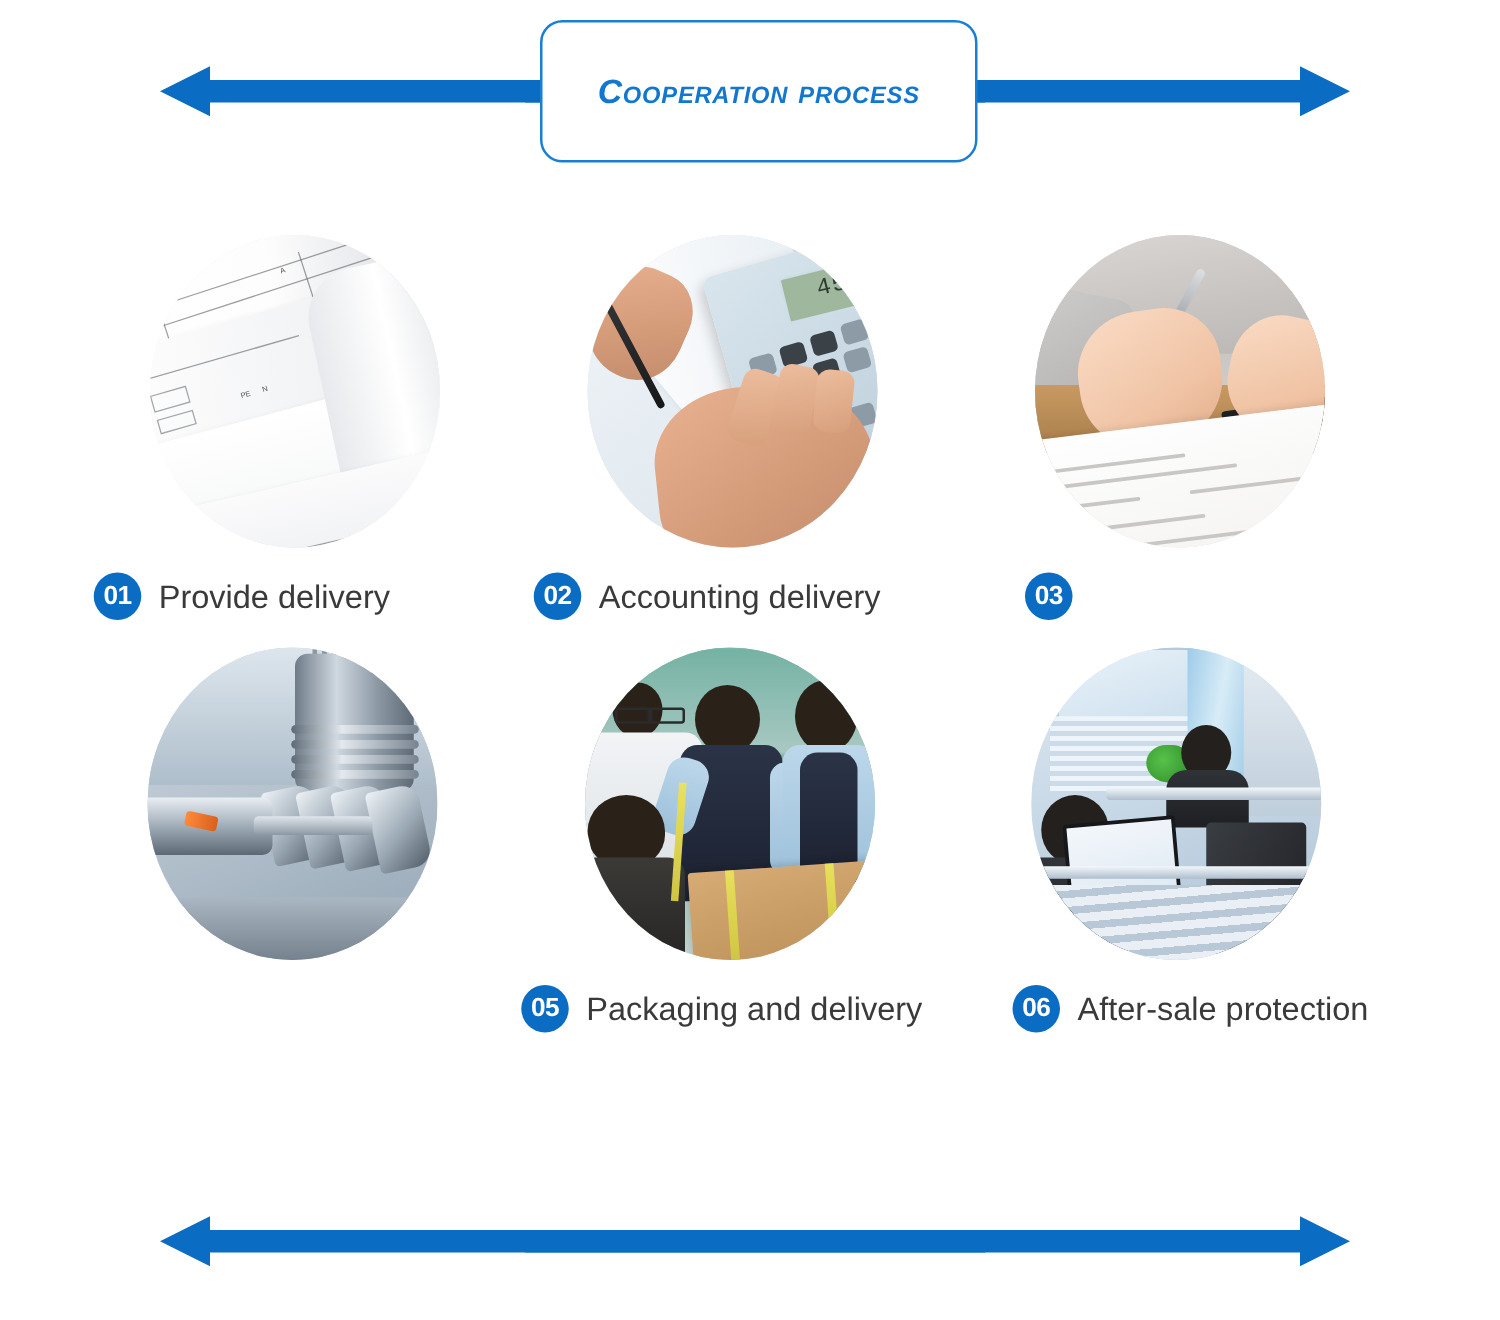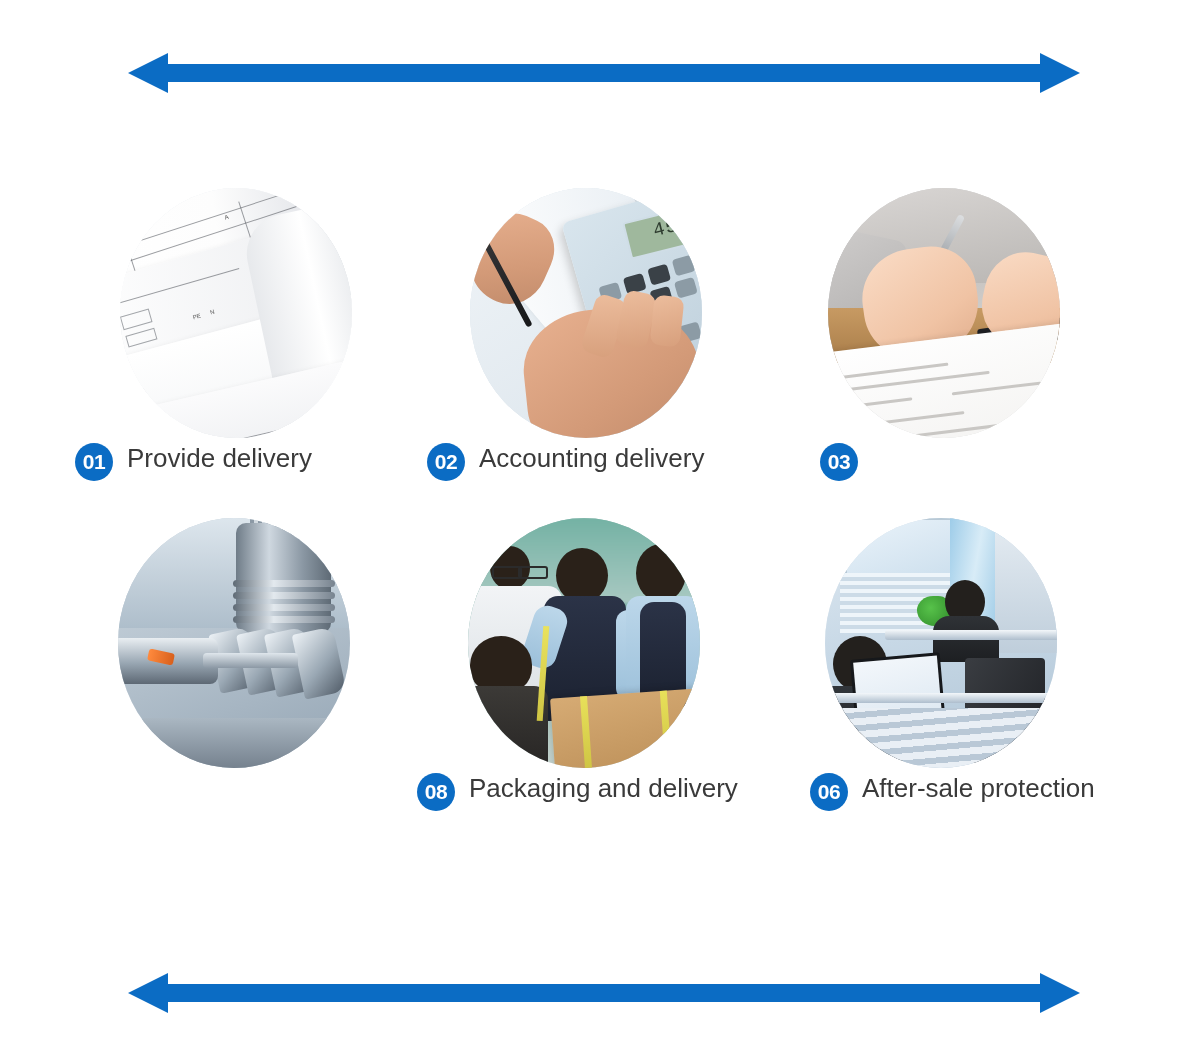--- a/index.html
+++ b/index.html
@@ -117,23 +117,23 @@
     width: 232px;
     height: 250px;
     border-radius: 50%;
     overflow: hidden;
     background: #e9eef2;
   }
   .photo-inner { position: absolute; inset: 0; }
 
   .caption {
     position: absolute;
-    top: 263px;
+    top: 278px;
     display: flex;
-    align-items: flex-start;
+    align-items: center;
     white-space: nowrap;
   }
   .badge {
     width: 38px;
     height: 38px;
     border-radius: 50%;
     background: #0b6cc4;
     color: #ffffff;
     font-size: 21px;
     font-weight: bold;
@@ -301,20 +301,23 @@
 <body>
 
 <div class="banner banner-top">
   <div class="arrow arrow-left">
     <div class="arrow-head"></div>
     <div class="arrow-shaft"></div>
   </div>
   <div class="arrow arrow-right">
     <div class="arrow-shaft"></div>
     <div class="arrow-head"></div>
+  </div>
+  <div class="banner-box">
+    <div class="banner-title">Cooperation process</div>
   </div>
 </div>
 
 <div class="grid">
 
   <div class="row">
 
     <div class="step step-c0">
       <div class="photo" style="left:120px;">
         <div class="photo-inner">
@@ -470,21 +473,21 @@
 
           <div class="pk-tape" style="left:72px;top:108px;height:95px;transform:rotate(4deg);"></div>
 
           <div class="pk-box">
             <div class="pk-strap" style="left:30px;"></div>
             <div class="pk-strap" style="left:110px;"></div>
           </div>
         </div>
       </div>
       <div class="caption" style="left:62px;">
-        <div class="badge">08</div>
+        <div class="badge">05</div>
         <div class="caption-label">Packaging and delivery</div>
       </div>
     </div>
 
     <div class="step step-c2">
       <div class="photo" style="left:115px;">
         <div class="photo-inner">
           <div class="of-bg"></div>
           <div class="of-window"></div>
           <div class="of-blinds"></div>

